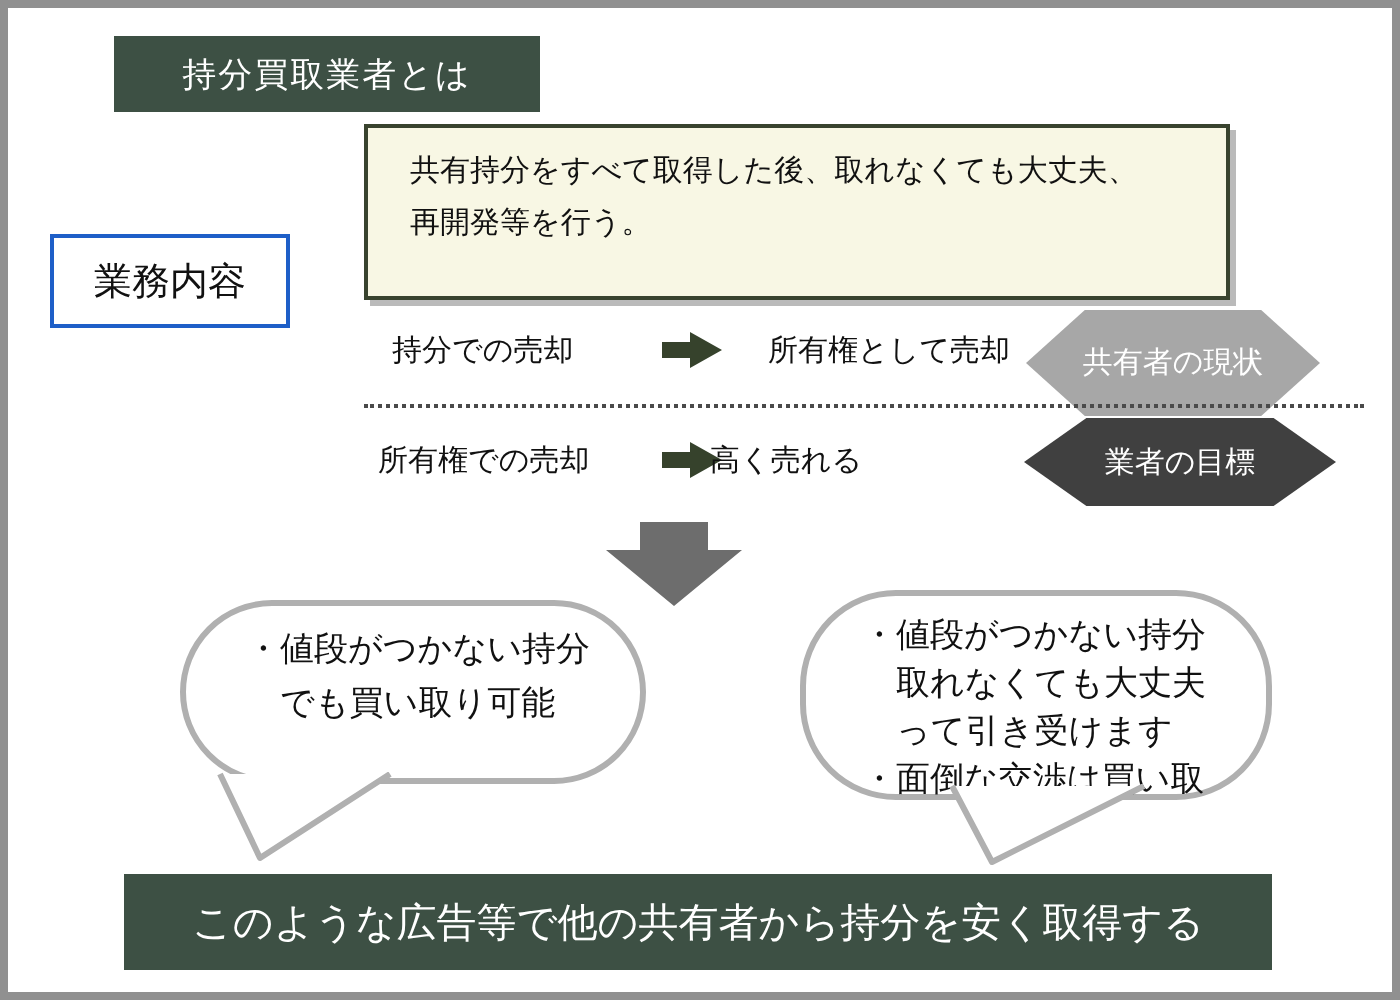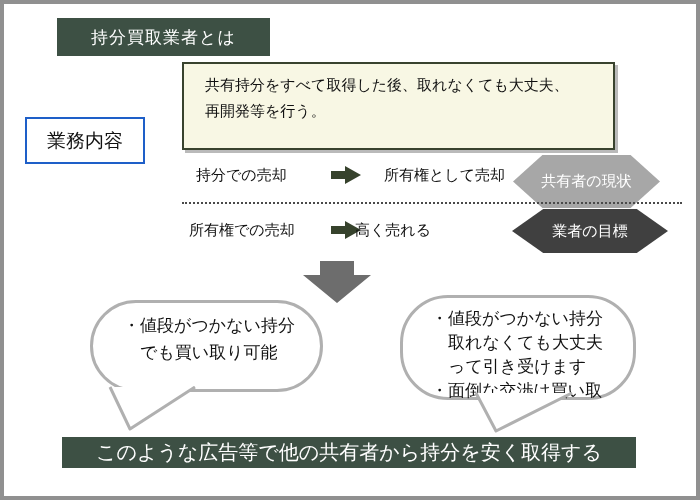--- a/index.html
+++ b/index.html
@@ -56,21 +56,21 @@
   .bubble-right{
     left:400px;top:295px;width:236px;height:105px;border-radius:48px;
     padding:8px 0 0 28px;line-height:24px;
   }
   .bubble div{white-space:pre;}
   .tail{position:absolute;}
   .tail-left{left:100px;top:386px;width:100px;height:46px;}
   .tail-right{left:468px;top:392px;width:112px;height:42px;}
 
   .footer-bar{
-    position:absolute;left:62px;top:437px;width:574px;height:31px;
+    position:absolute;left:62px;top:437px;width:574px;height:48px;
     background:#3d5044;color:#ffffff;font-size:20px;
     display:flex;align-items:center;justify-content:center;white-space:nowrap;
   }
 </style>
 </head>
 <body>
 
 <div class="frame"></div>
 
 <div class="title-box">

